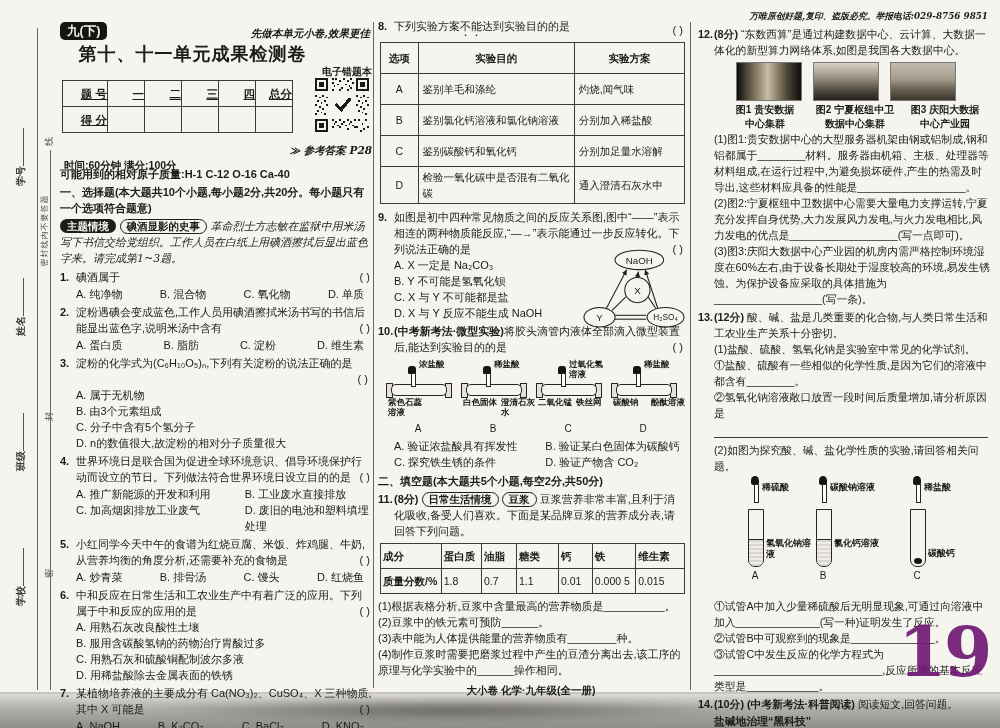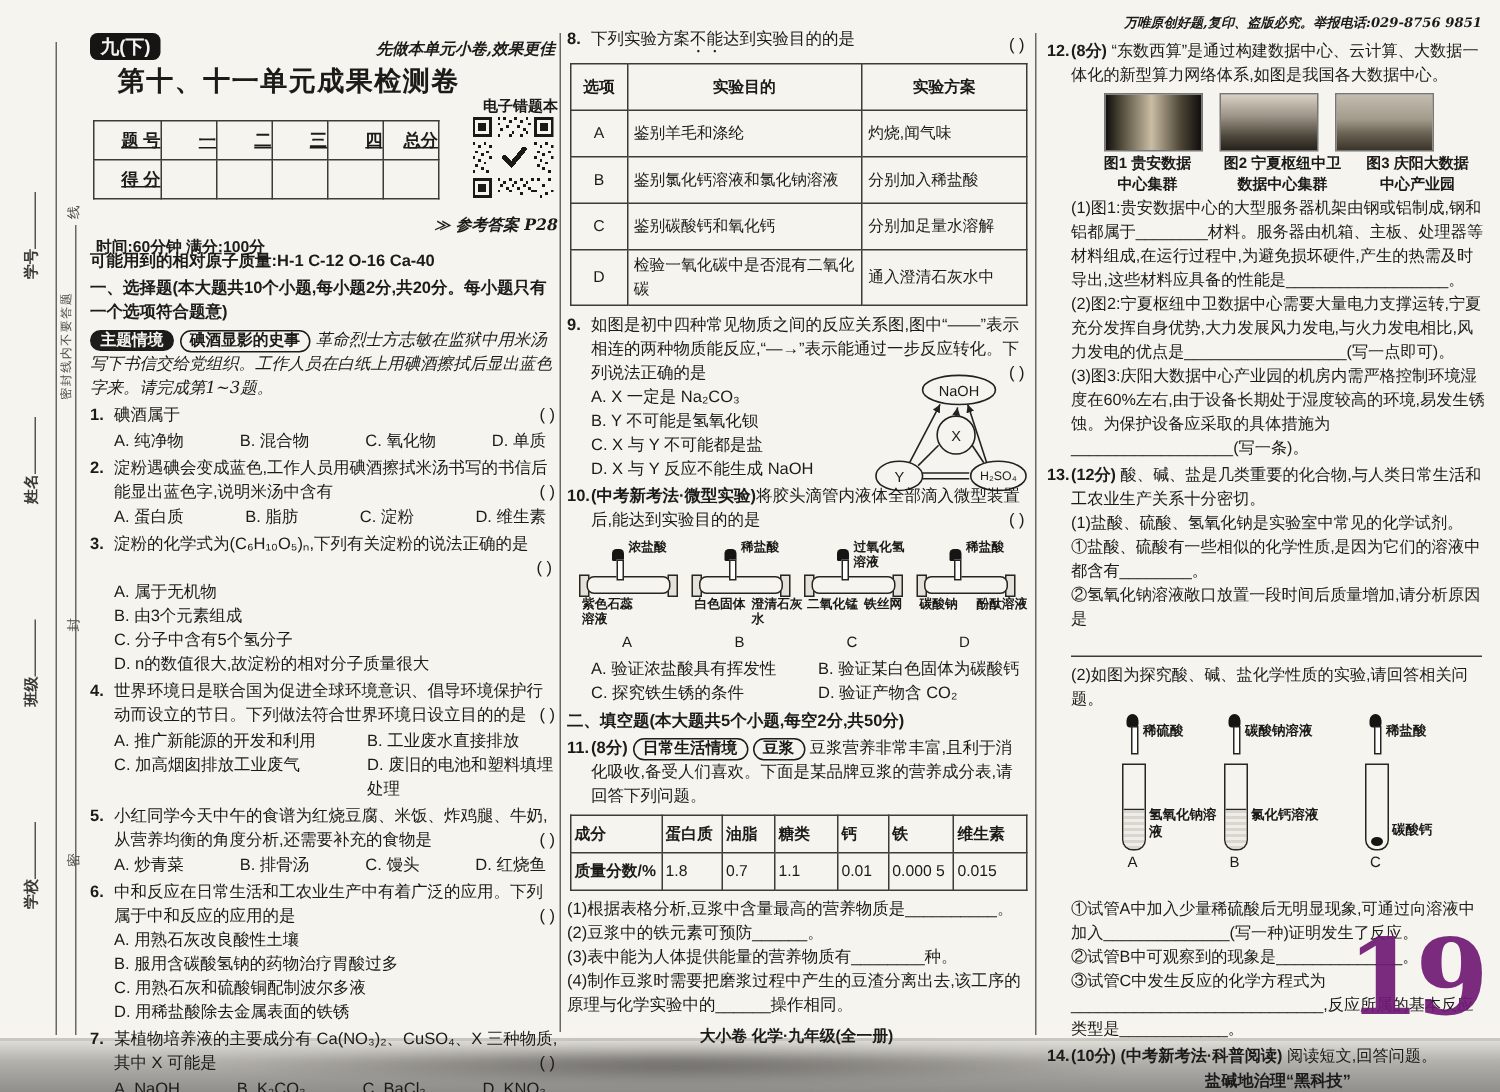--- a/index.html
+++ b/index.html
@@ -118,21 +118,21 @@
   .unit .dlab{position:absolute;left:20px;top:6px;width:50px;font-size:9px;line-height:10.5px;font-weight:bold;}
   .unit .tt{position:absolute;left:6px;top:33px;width:14px;height:56px;border:1.2px solid #26251f;
       border-radius:0 0 7px 7px;background:#f6f4ee;}
   .unit .liq{position:absolute;left:0;bottom:0;width:100%;height:26px;border-top:1px solid #26251f;
       border-radius:0 0 6px 6px;
       background:repeating-linear-gradient(0deg,#d8d6cf 0px,#d8d6cf 2px,#efede7 2px,#efede7 4px);}
   .unit .solid{position:absolute;left:2.5px;bottom:2px;width:8px;height:6px;background:#161513;border-radius:50%;}
   .unit .tlab{position:absolute;left:24px;top:62px;width:46px;font-size:9px;line-height:10.5px;font-weight:bold;}
   .unit .letter{position:absolute;left:0px;top:92px;width:26px;text-align:center;font-size:10px;}
 
-  .subtitle{text-align:center;font-weight:bold;margin-top:1px;}
+  .subtitle{text-align:left;font-weight:bold;margin-top:1px;}
   .bignum{position:absolute;left:898px;top:610px;font-size:70px;font-weight:bold;
       color:#701a75;font-family:"DejaVu Serif",serif;letter-spacing:-3px;z-index:6;opacity:.92;}
 </style>
 </head>
 <body>
 
 <div class="paper"></div>
 <div class="pageedge"></div>
 <div class="scanband"></div>
 <div class="scanshadow"></div>

